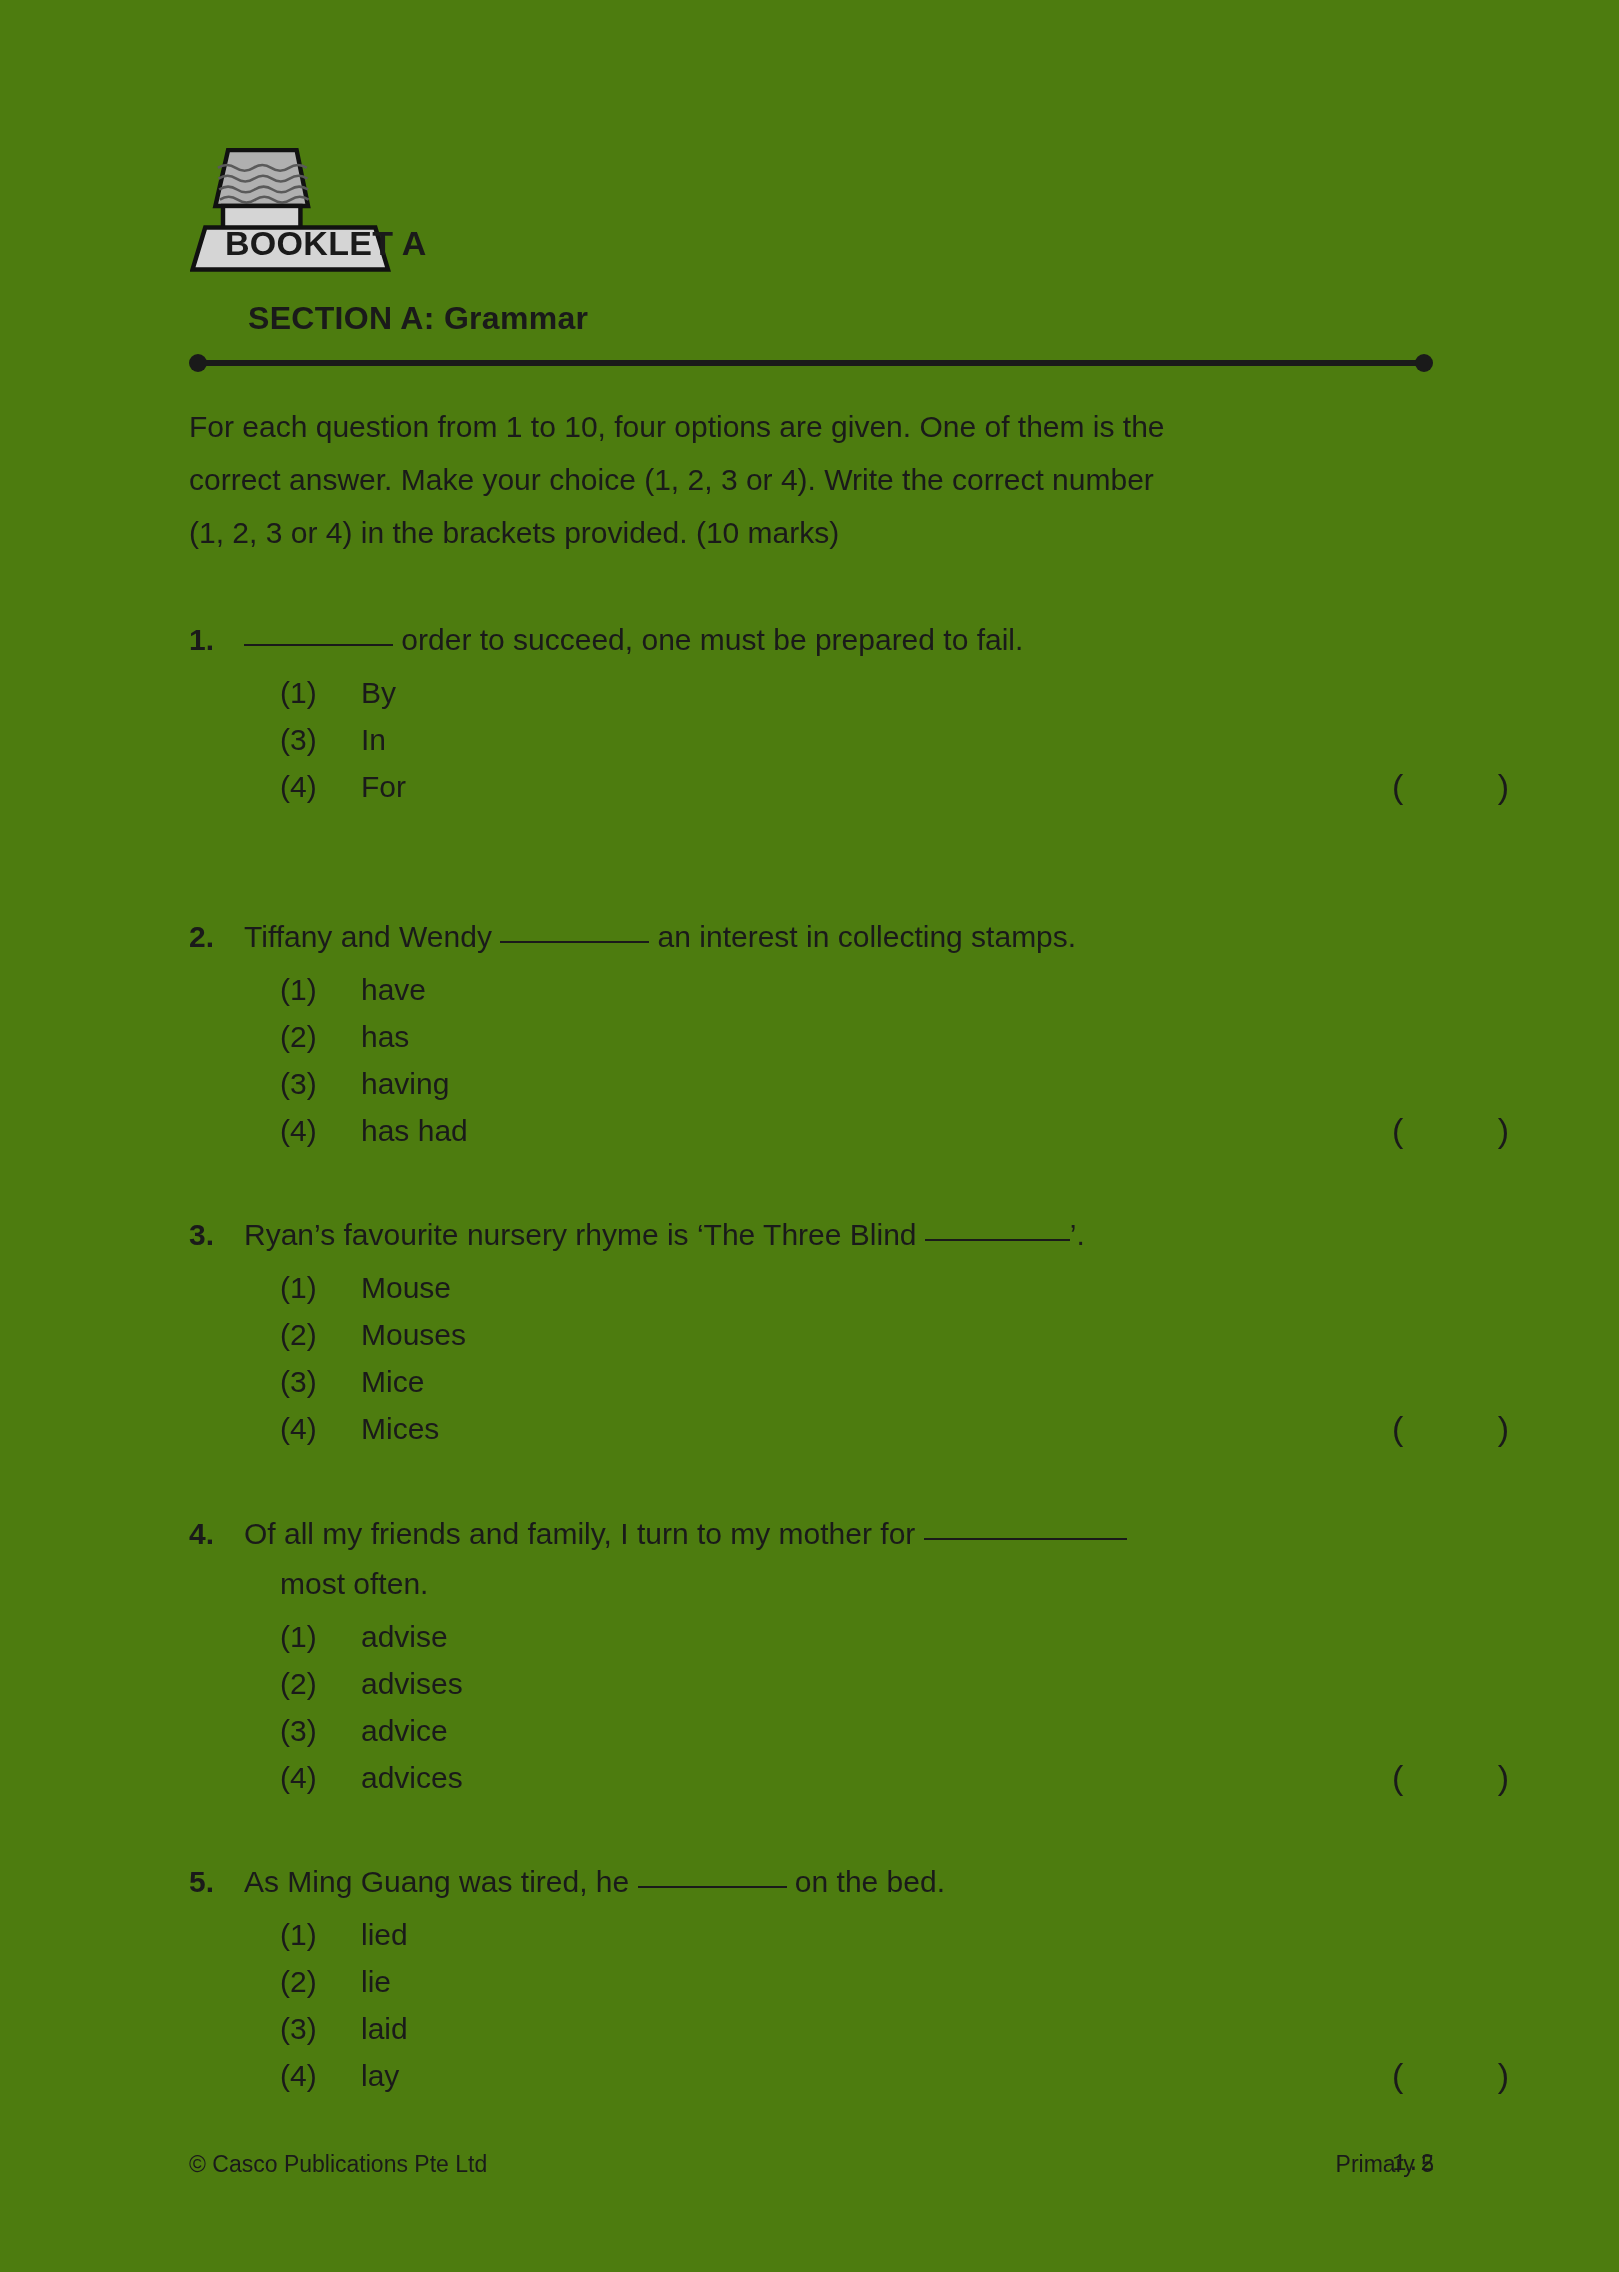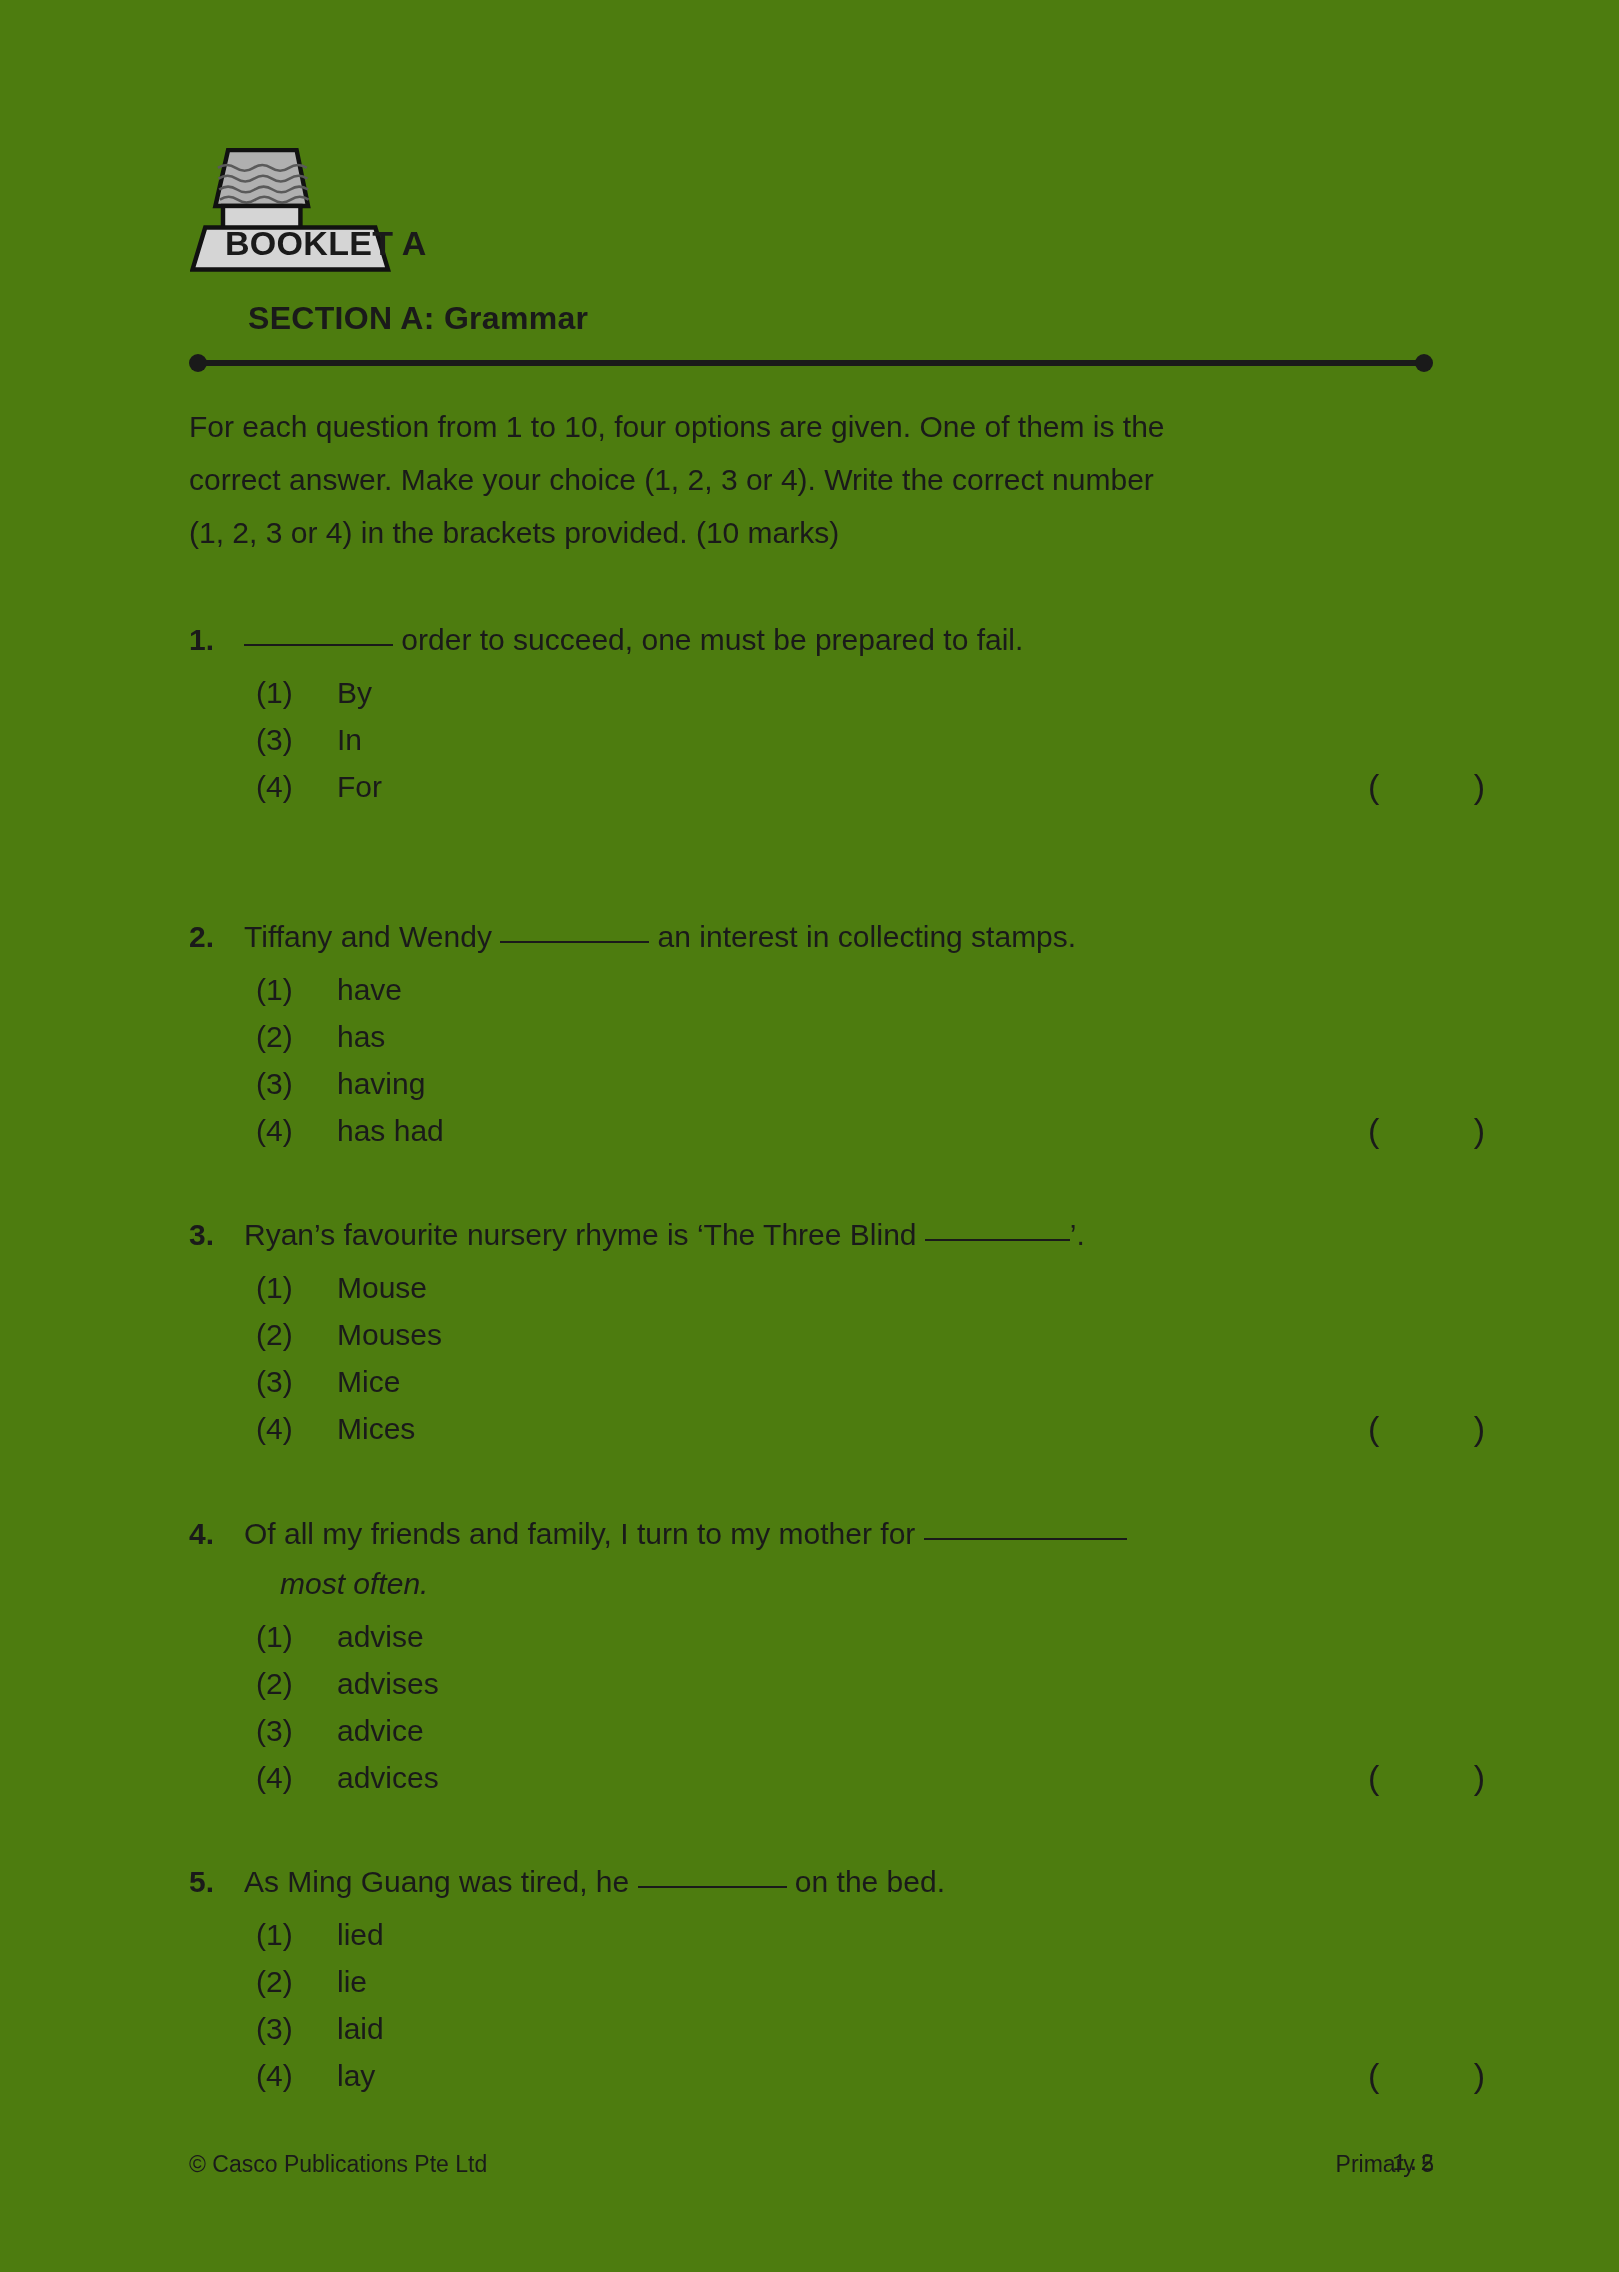--- a/index.html
+++ b/index.html
@@ -128,38 +128,37 @@
     display: block;
     margin-left: 55px;
     font-size: 30px;
     white-space: nowrap;
   }
   .q-text-cont {
     display: block;
     margin-left: 91px;
     font-size: 30px;
     white-space: nowrap;
-    font-style: italic;
   }
 
   .blank {
     display: inline-block;
     border-bottom: 2.5px solid #1a1a1a;
     vertical-align: 3.8px;
     height: 21.6px;
   }
   .blank.w1 { width: 149px; }
   .blank.w2 { width: 149px; }
   .blank.w3 { width: 145px; }
   .blank.w4 { width: 203px; }
   .blank.w5 { width: 149px; }
 
   .options {
     margin-top: 3.8px;
-    margin-left: 67px;
+    margin-left: 91px;
   }
   .option-row {
     position: relative;
     height: 47px;
     line-height: 47px;
     font-size: 30px;
     white-space: nowrap;
   }
   .opt-num {
     display: inline-block;

